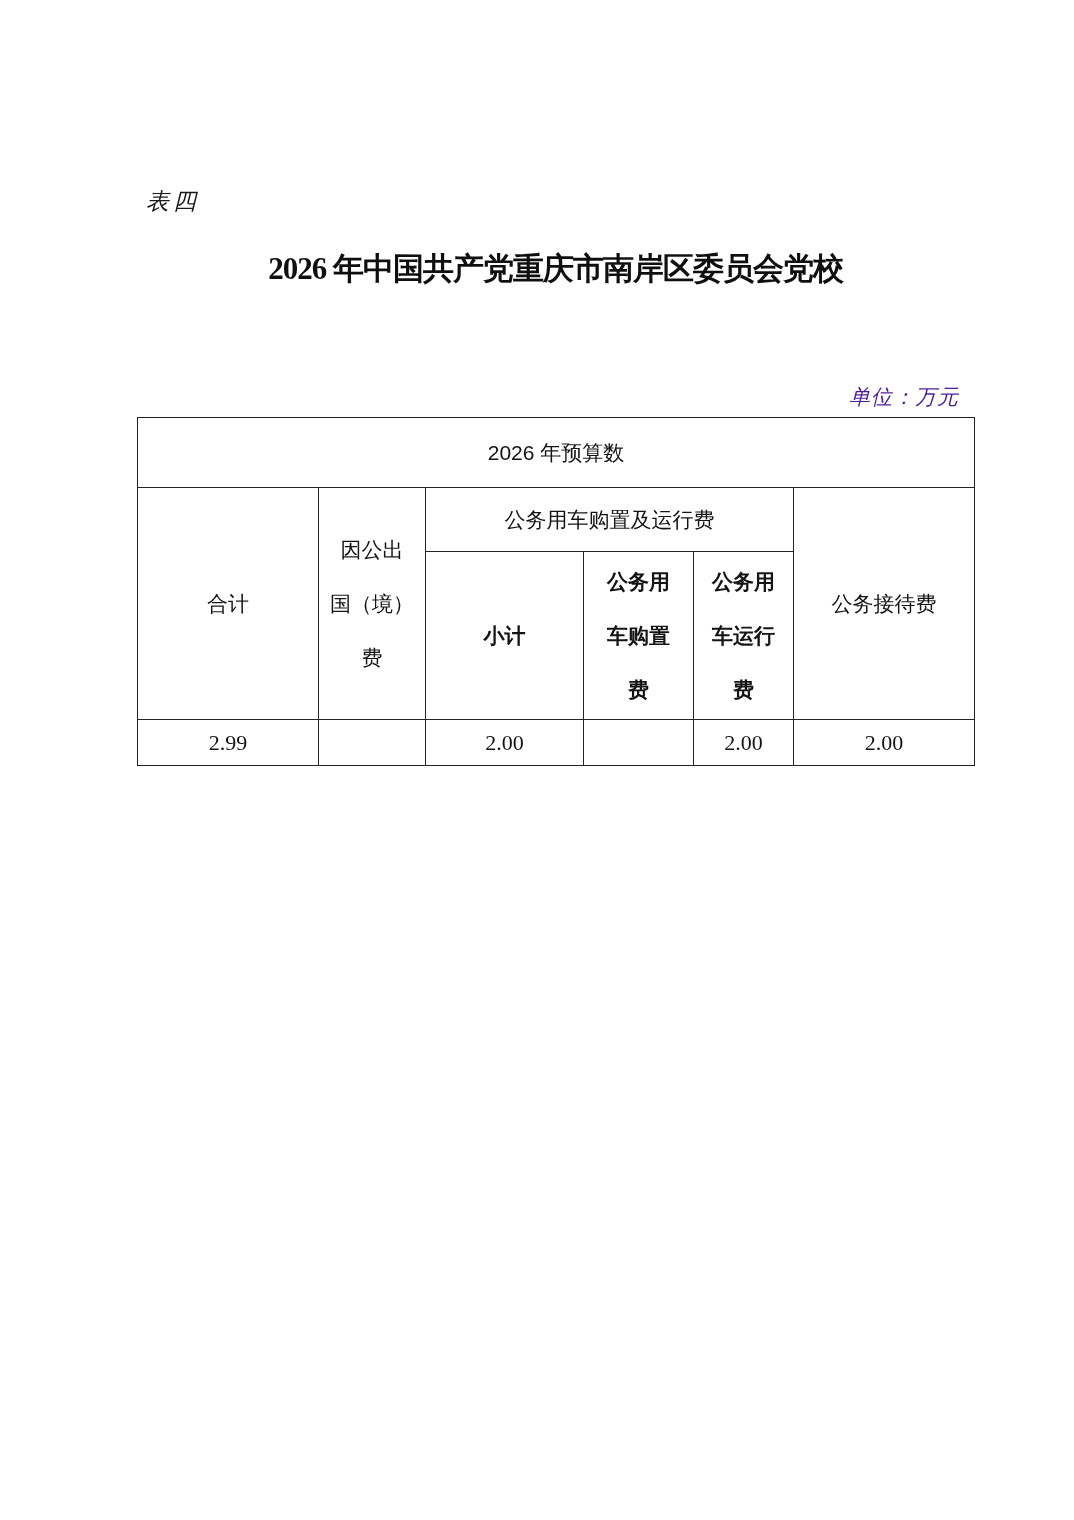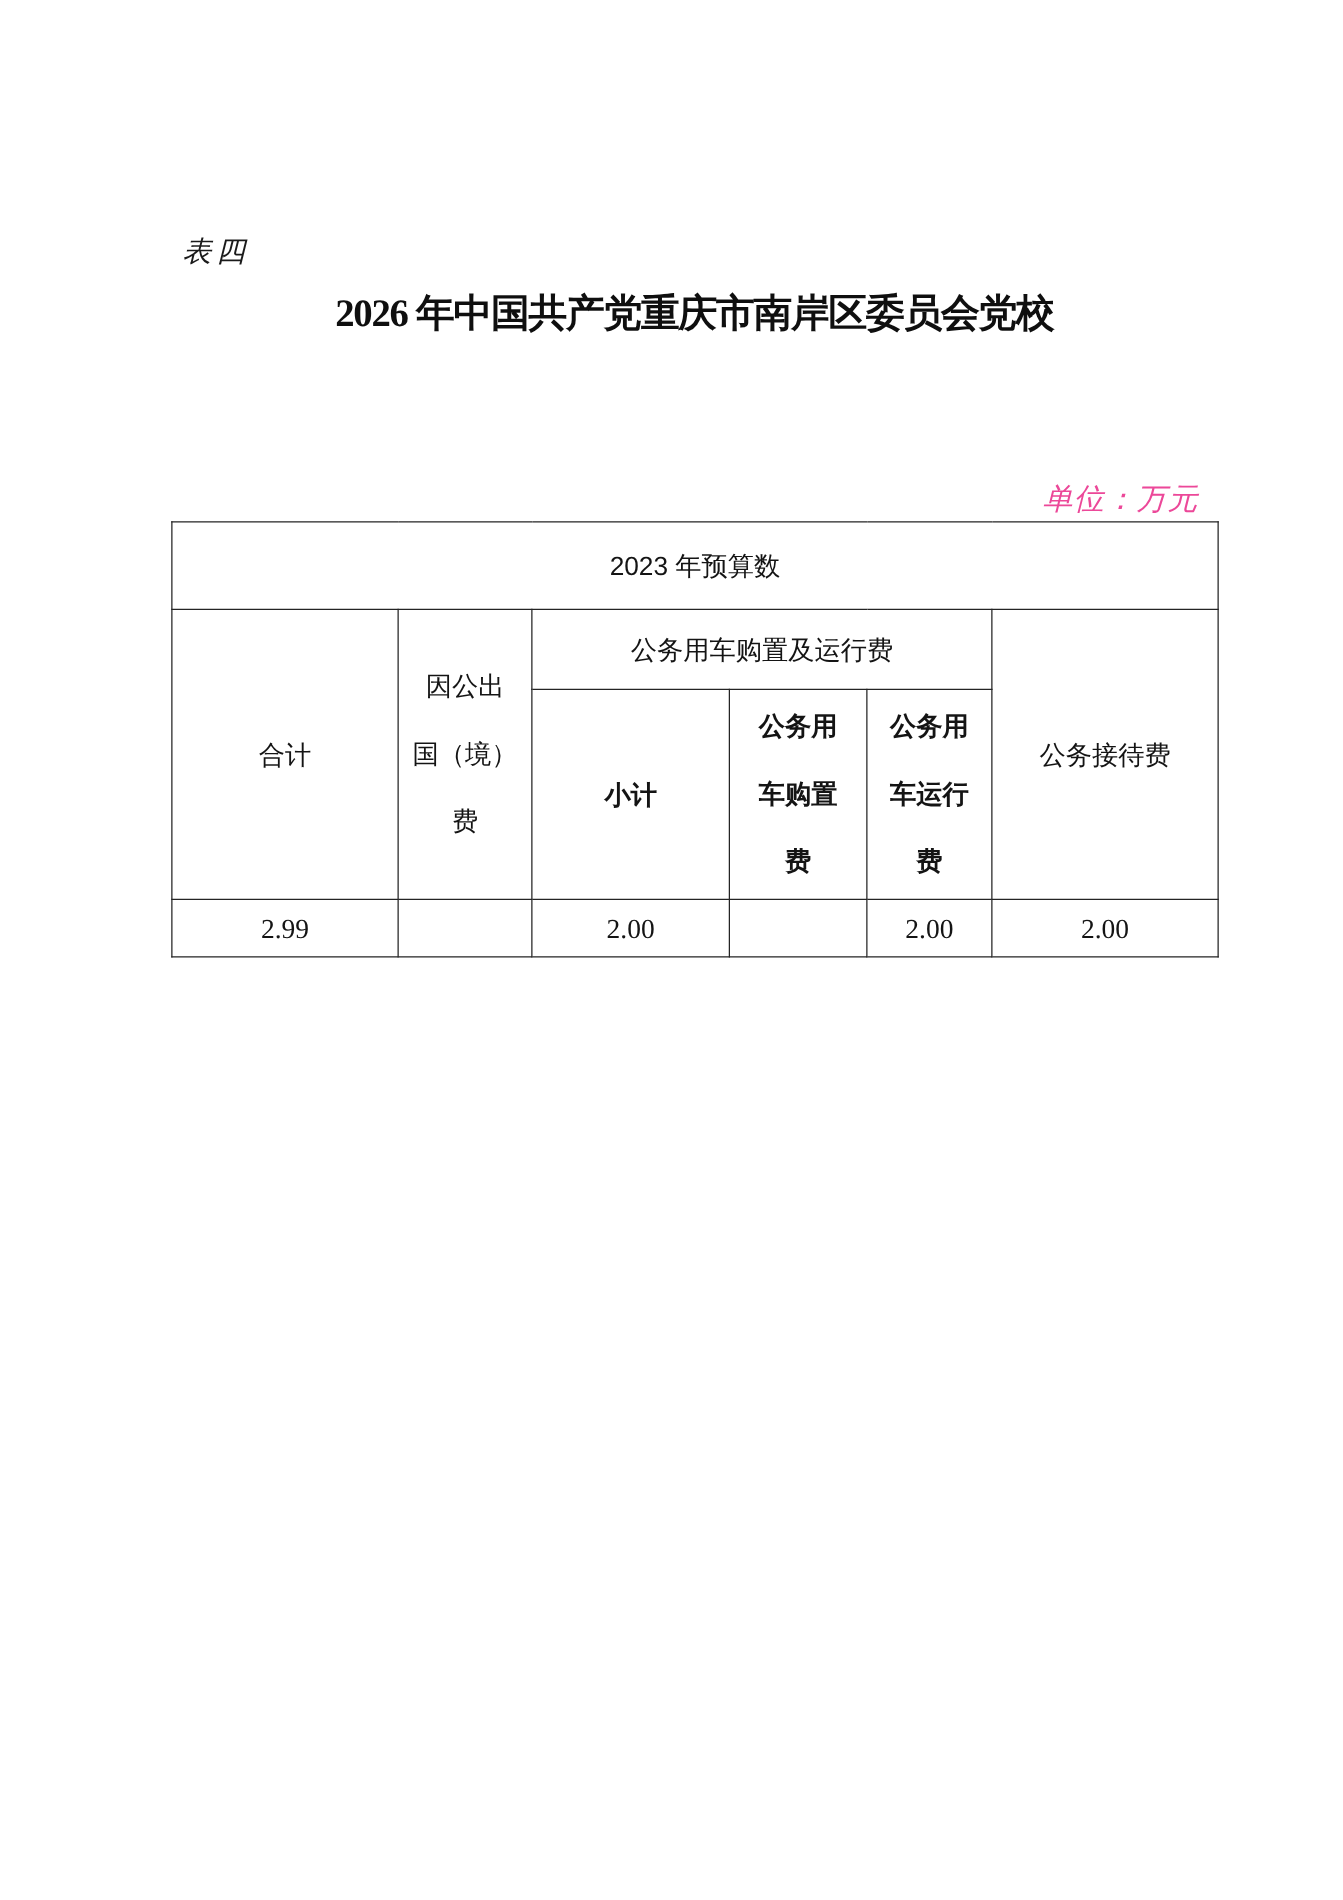--- a/index.html
+++ b/index.html
@@ -25,32 +25,32 @@
   .title-line {
     position: absolute;
     left: 137px;
     width: 837px;
     text-align: center;
     font-weight: bold;
     color: #0f0f0f;
     letter-spacing: -1px;
     white-space: nowrap;
   }
-  .title-line.l1 { top: 230px; font-size: 31px; text-align: center; }
+  .title-line.l1 { top: 248px; font-size: 31px; text-align: center; }
   .title-line.l2 { top: 302px; font-size: 29px; }
   .unit-note {
     position: absolute;
     left: 137px;
     width: 822px;
     top: 383px;
     text-align: right;
-    font-size: 24px;
+    font-size: 21px;
     font-style: italic;
     letter-spacing: 1px;
-    color: #ec4899;
+    color: #4c1d95;
   }
   table.budget-table {
     position: absolute;
     left: 137px;
     top: 417px;
     width: 837px;
     border-collapse: collapse;
     table-layout: fixed;
   }
   .budget-table td {
@@ -99,21 +99,21 @@
     <colgroup>
       <col style="width:181px">
       <col style="width:107px">
       <col style="width:158px">
       <col style="width:110px">
       <col style="width:100px">
       <col style="width:181px">
     </colgroup>
     <tbody>
       <tr>
-        <td colspan="6" class="year-cell">2023 年预算数</td>
+        <td colspan="6" class="year-cell">2026 年预算数</td>
       </tr>
       <tr class="row-group">
         <td rowspan="2">合计</td>
         <td rowspan="2" class="multiline">因公出
 国（境）
 费</td>
         <td colspan="3">公务用车购置及运行费</td>
         <td rowspan="2">公务接待费</td>
       </tr>
       <tr class="row-sub">

